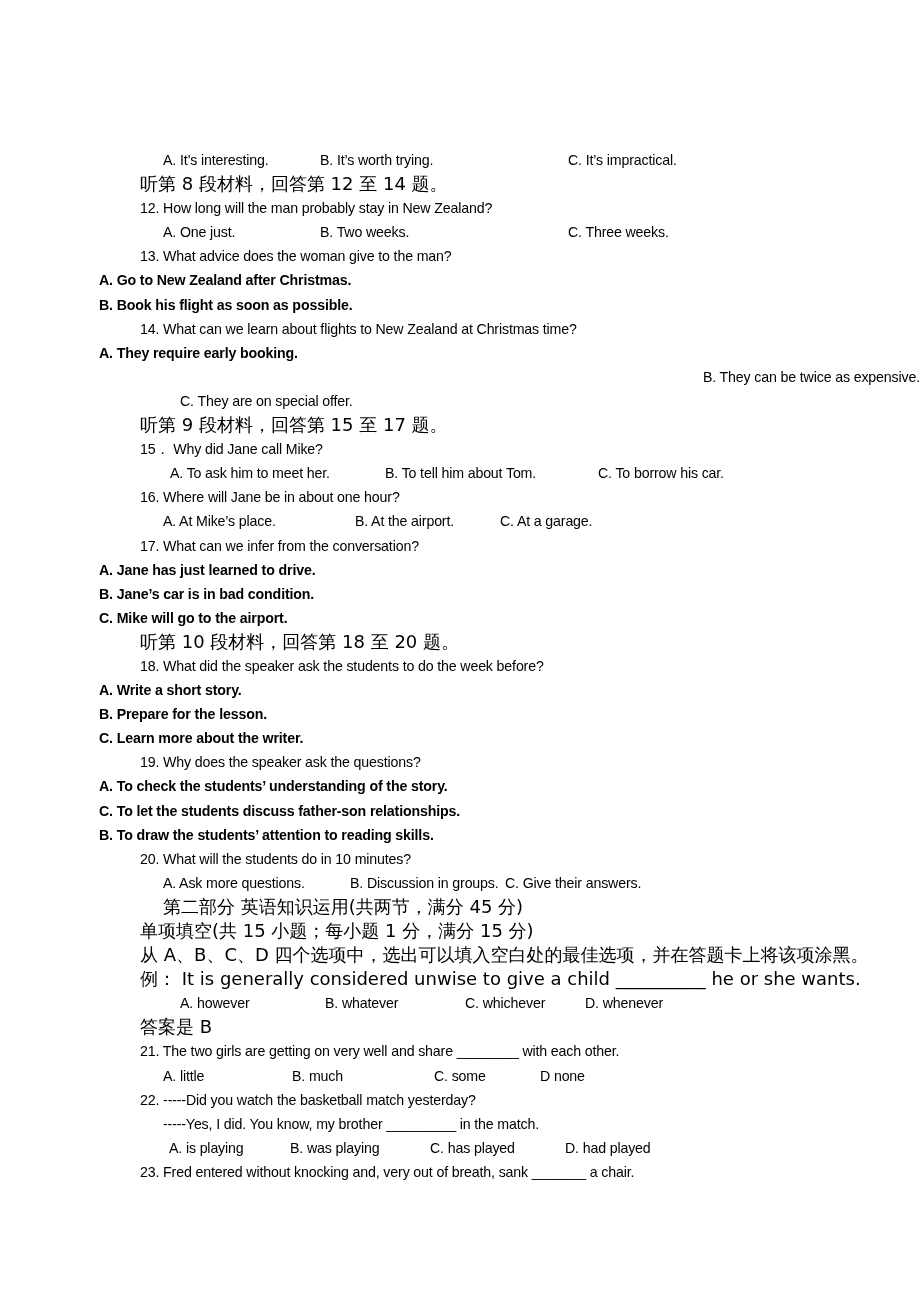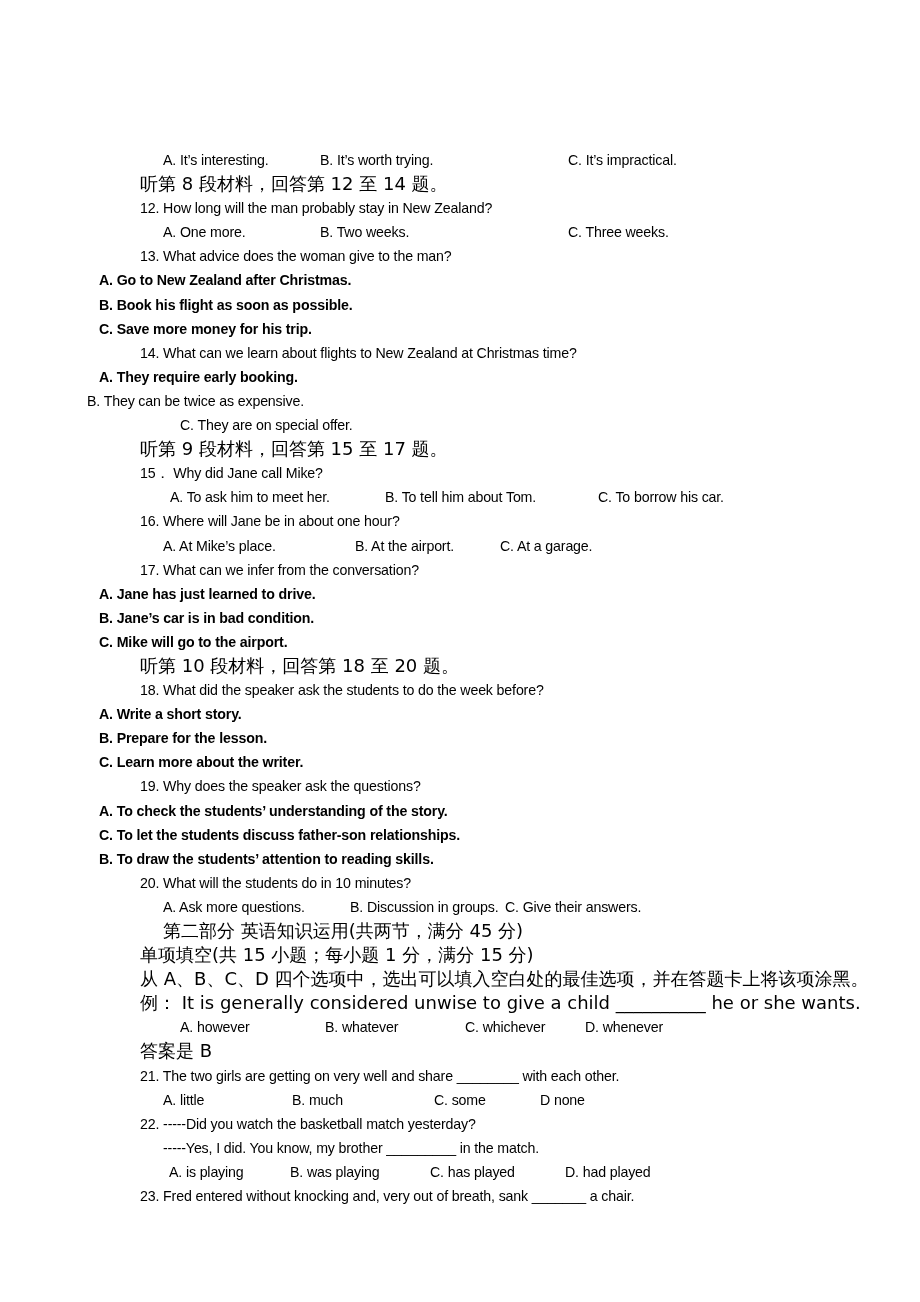--- a/index.html
+++ b/index.html
@@ -34,21 +34,21 @@
     padding-left: 140px;
     box-sizing: border-box;
   }
   .cn {
     font-family: "DejaVu Sans", "Liberation Sans", sans-serif;
     font-size: 18px;
     letter-spacing: 0px;
   }
   
   .ind-a  { padding-left: 99px; font-weight: bold; }
-  .ind-b  { padding-left: 87px; }
+  .ind-b  { padding-left: 87px; text-align: right; }
   .ind-c  { padding-left: 180px; }
   .ind-sec{ padding-left: 163px; }
   .ind-q  { padding-left: 140px; }
   .ind-dash { padding-left: 163px; }
 
   
   .optrow { position: relative; padding-left: 0; }
   .opt { position: absolute; top: 0; white-space: nowrap; }
 </style>
 </head>
@@ -56,28 +56,27 @@
 
 <div id="page">
     <div class="line optrow">
       <span class="opt" style="left: 163px;">A. It’s interesting.</span>
       <span class="opt" style="left: 320px;">B. It’s worth trying.</span>
       <span class="opt" style="left: 568px;">C. It’s impractical.</span>
     </div>
     <div class="cn line ind-q">听第 8 段材料，回答第 12 至 14 题。</div>
     <div class="line ind-q">12. How long will the man probably stay in New Zealand?</div>
     <div class="line optrow">
-      <span class="opt" style="left: 163px;">A. One more.</span>
+      <span class="opt" style="left: 163px;">A. One just.</span>
       <span class="opt" style="left: 320px;">B. Two weeks.</span>
       <span class="opt" style="left: 568px;">C. Three weeks.</span>
     </div>
     <div class="line ind-q">13. What advice does the woman give to the man?</div>
     <div class="line ind-a">A. Go to New Zealand after Christmas.</div>
     <div class="line ind-a">B. Book his flight as soon as possible.</div>
-    <div class="line ind-a">C. Save more money for his trip.</div>
     <div class="line ind-q">14. What can we learn about flights to New Zealand at Christmas time?</div>
     <div class="line ind-a">A. They require early booking.</div>
     <div class="line ind-b">B. They can be twice as expensive.</div>
     <div class="line ind-c">C. They are on special offer.</div>
     <div class="cn line ind-q">听第 9 段材料，回答第 15 至 17 题。</div>
     <div class="line ind-q">15． Why did Jane call Mike?</div>
     <div class="line optrow">
       <span class="opt" style="left: 170px;">A. To ask him to meet her.</span>
       <span class="opt" style="left: 385px;">B. To tell him about Tom.</span>
       <span class="opt" style="left: 598px;">C. To borrow his car.</span>

